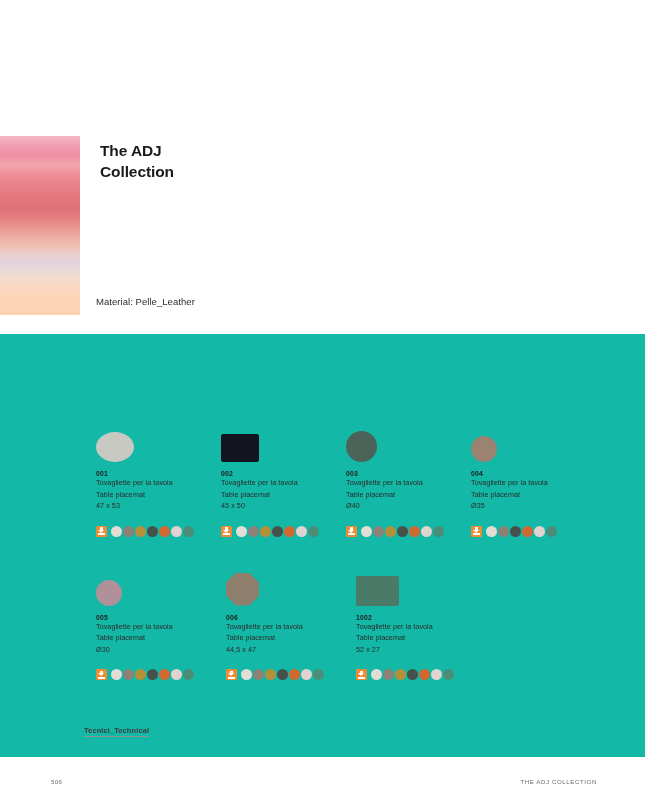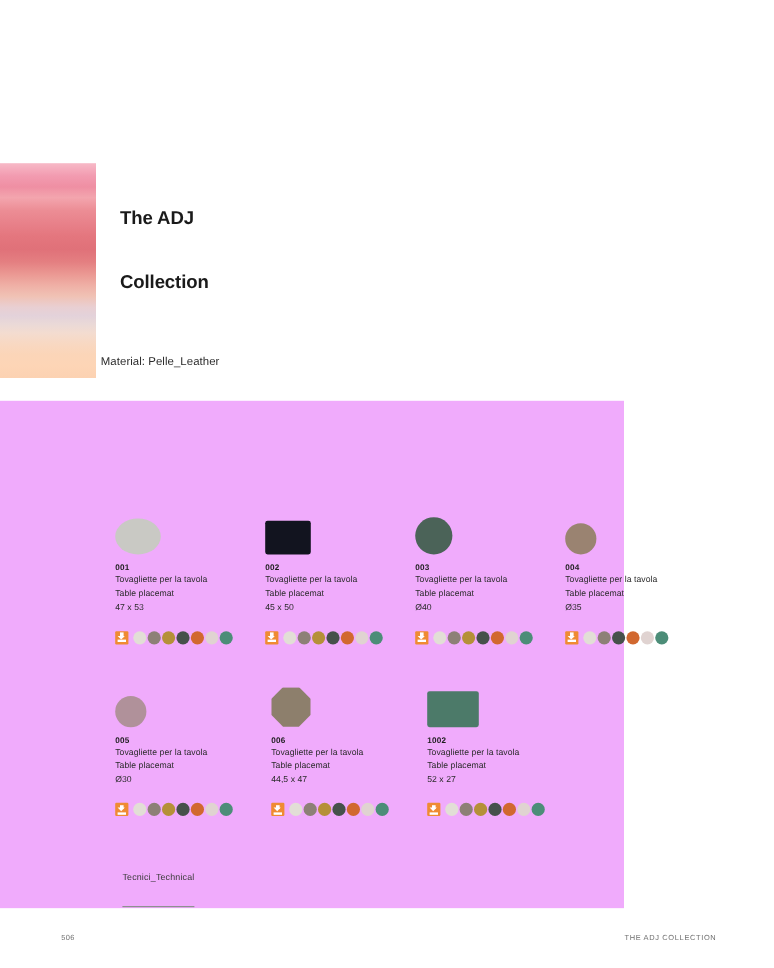--- a/index.html
+++ b/index.html
@@ -58,38 +58,38 @@
   .hero-title {
     position: absolute;
     left: 100px;
     top: 141px;
     font-size: 15.5px;
     font-weight: bold;
     line-height: 1.33;
     color: #1a1a1a;
     letter-spacing: -0.1px;
   }
-  .hero-title .line { display: block; margin-top: 32px; }
+  .hero-title .line { display: block; }
   .hero-material {
     position: absolute;
-    left: 84px;
+    left: 96px;
     top: 296px;
     font-size: 9.5px;
     color: #2b2b2b;
     letter-spacing: 0.05px;
   }
 
   
   .panel {
     position: absolute;
     left: 0;
     top: 334px;
-    width: 520px;
+    width: 645px;
     height: 423px;
-    background: #f0abfc;
+    background: #14b8a6;
   }
 
   .grid {
     position: absolute;
     left: 96px;
     top: 80px;
     width: 500px;
   }
   .grid-row {
     display: flex;
@@ -172,28 +172,29 @@
   }
   .sw {
     width: 11px; height: 11px;
     border-radius: 50%;
     flex: none;
   }
 
   
   .technical {
     position: absolute;
-    left: 102px;
+    left: 84px;
     top: 392px;
     font-size: 7.4px;
     color: #3a3a3a;
     letter-spacing: 0.15px;
-    padding-bottom: 20px;
+    padding-bottom: 1px;
     border-bottom: 0.6px solid #8d918f;
     display: inline-block;
+    font-weight: bold;
   }
 
   
   .footer {
     position: absolute;
     left: 0;
     top: 757px;
     width: 645px;
     height: 50px;
     background: #ffffff;

